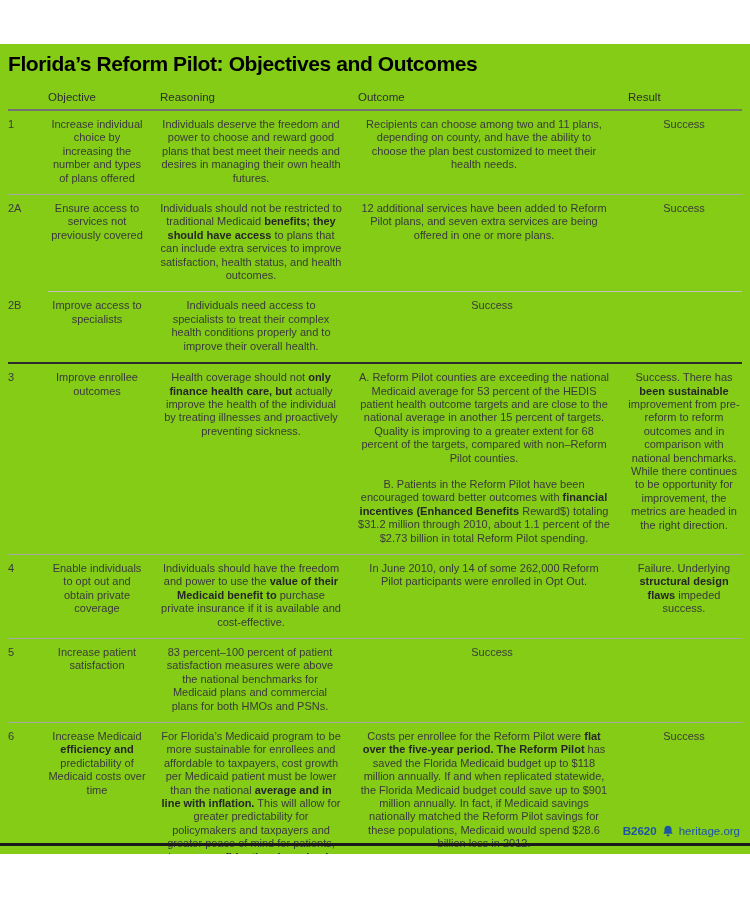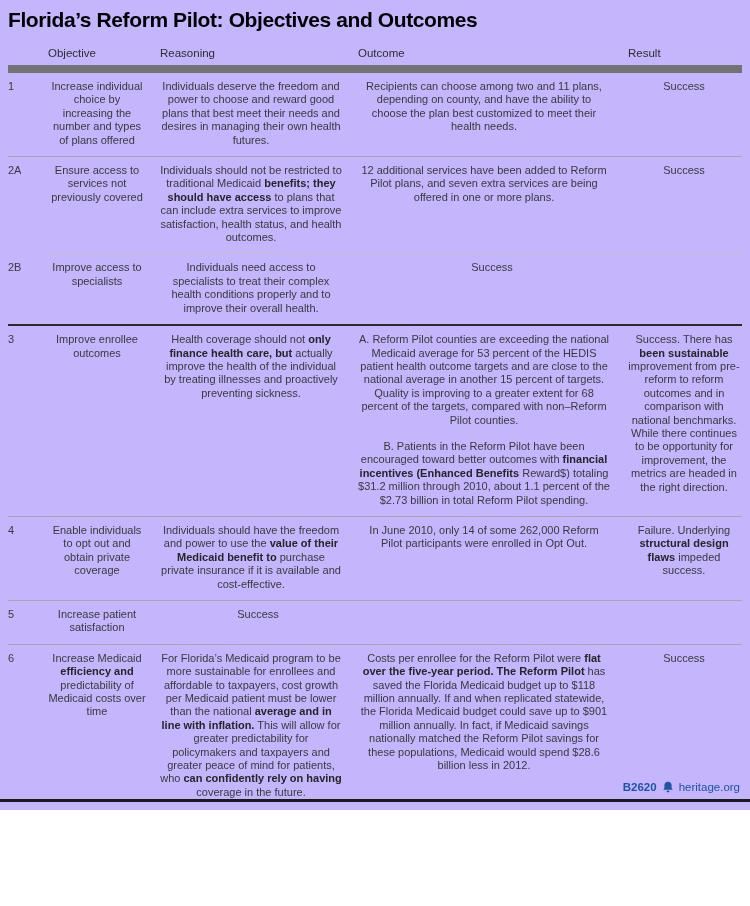--- a/index.html
+++ b/index.html
@@ -1,39 +1,40 @@
 <!DOCTYPE html>
 <html><head>
 <meta charset="utf-8">
 <style>
   html,body{margin:0;padding:0;background:#fff;}
   .page{
     position:relative;
     width:750px;height:810px;
     box-sizing:border-box;
-    background:#c4b5fd;
+    background:#84cc16;
     overflow:hidden;
     font-family:"Liberation Sans",sans-serif;
     color:#3a3a3a;
+    margin-top:44px;
   }
   .content{padding:6px 8px 0 8px;}
   .title{
     font-size:21px;
     font-weight:bold;
     color:#000;
     letter-spacing:-0.4px;
     margin:2px 0 15px 0;
   }
   .grid5{
     display:grid;
     grid-template-columns:40px 112px 198px 270px 1fr;
   }
   .thead{
     padding-bottom:6px;
-    border-bottom:8px solid #737373;
+    border-bottom:2px solid #737373;
   }
   .th{
     font-size:11.5px;
     color:#2e2e2e;
   }
   .trow{
     padding:7px 0 9px 0;
     font-size:11px;
     line-height:13.4px;
   }
@@ -181,20 +182,23 @@
     </div>
   </div>
 
   <div class="trow-wrap">
     <div class="sep sep-gray"></div>
     <div class="grid5 trow">
       <div class="num">5</div>
       <div class="cell c1">
                 <p><span>Increase patient satisfaction</span></p>
               </div>
+      <div class="cell c3">
+                <p><span>83 percent–100 percent of patient satisfaction measures were above the national benchmarks for Medicaid plans and commercial plans for both HMOs and PSNs.</span></p>
+              </div>
       <div class="cell c4">
                 <p><span>Success</span></p>
               </div>
     </div>
   </div>
 
   <div class="trow-wrap">
     <div class="sep sep-gray"></div>
     <div class="grid5 trow">
       <div class="num">6</div>

